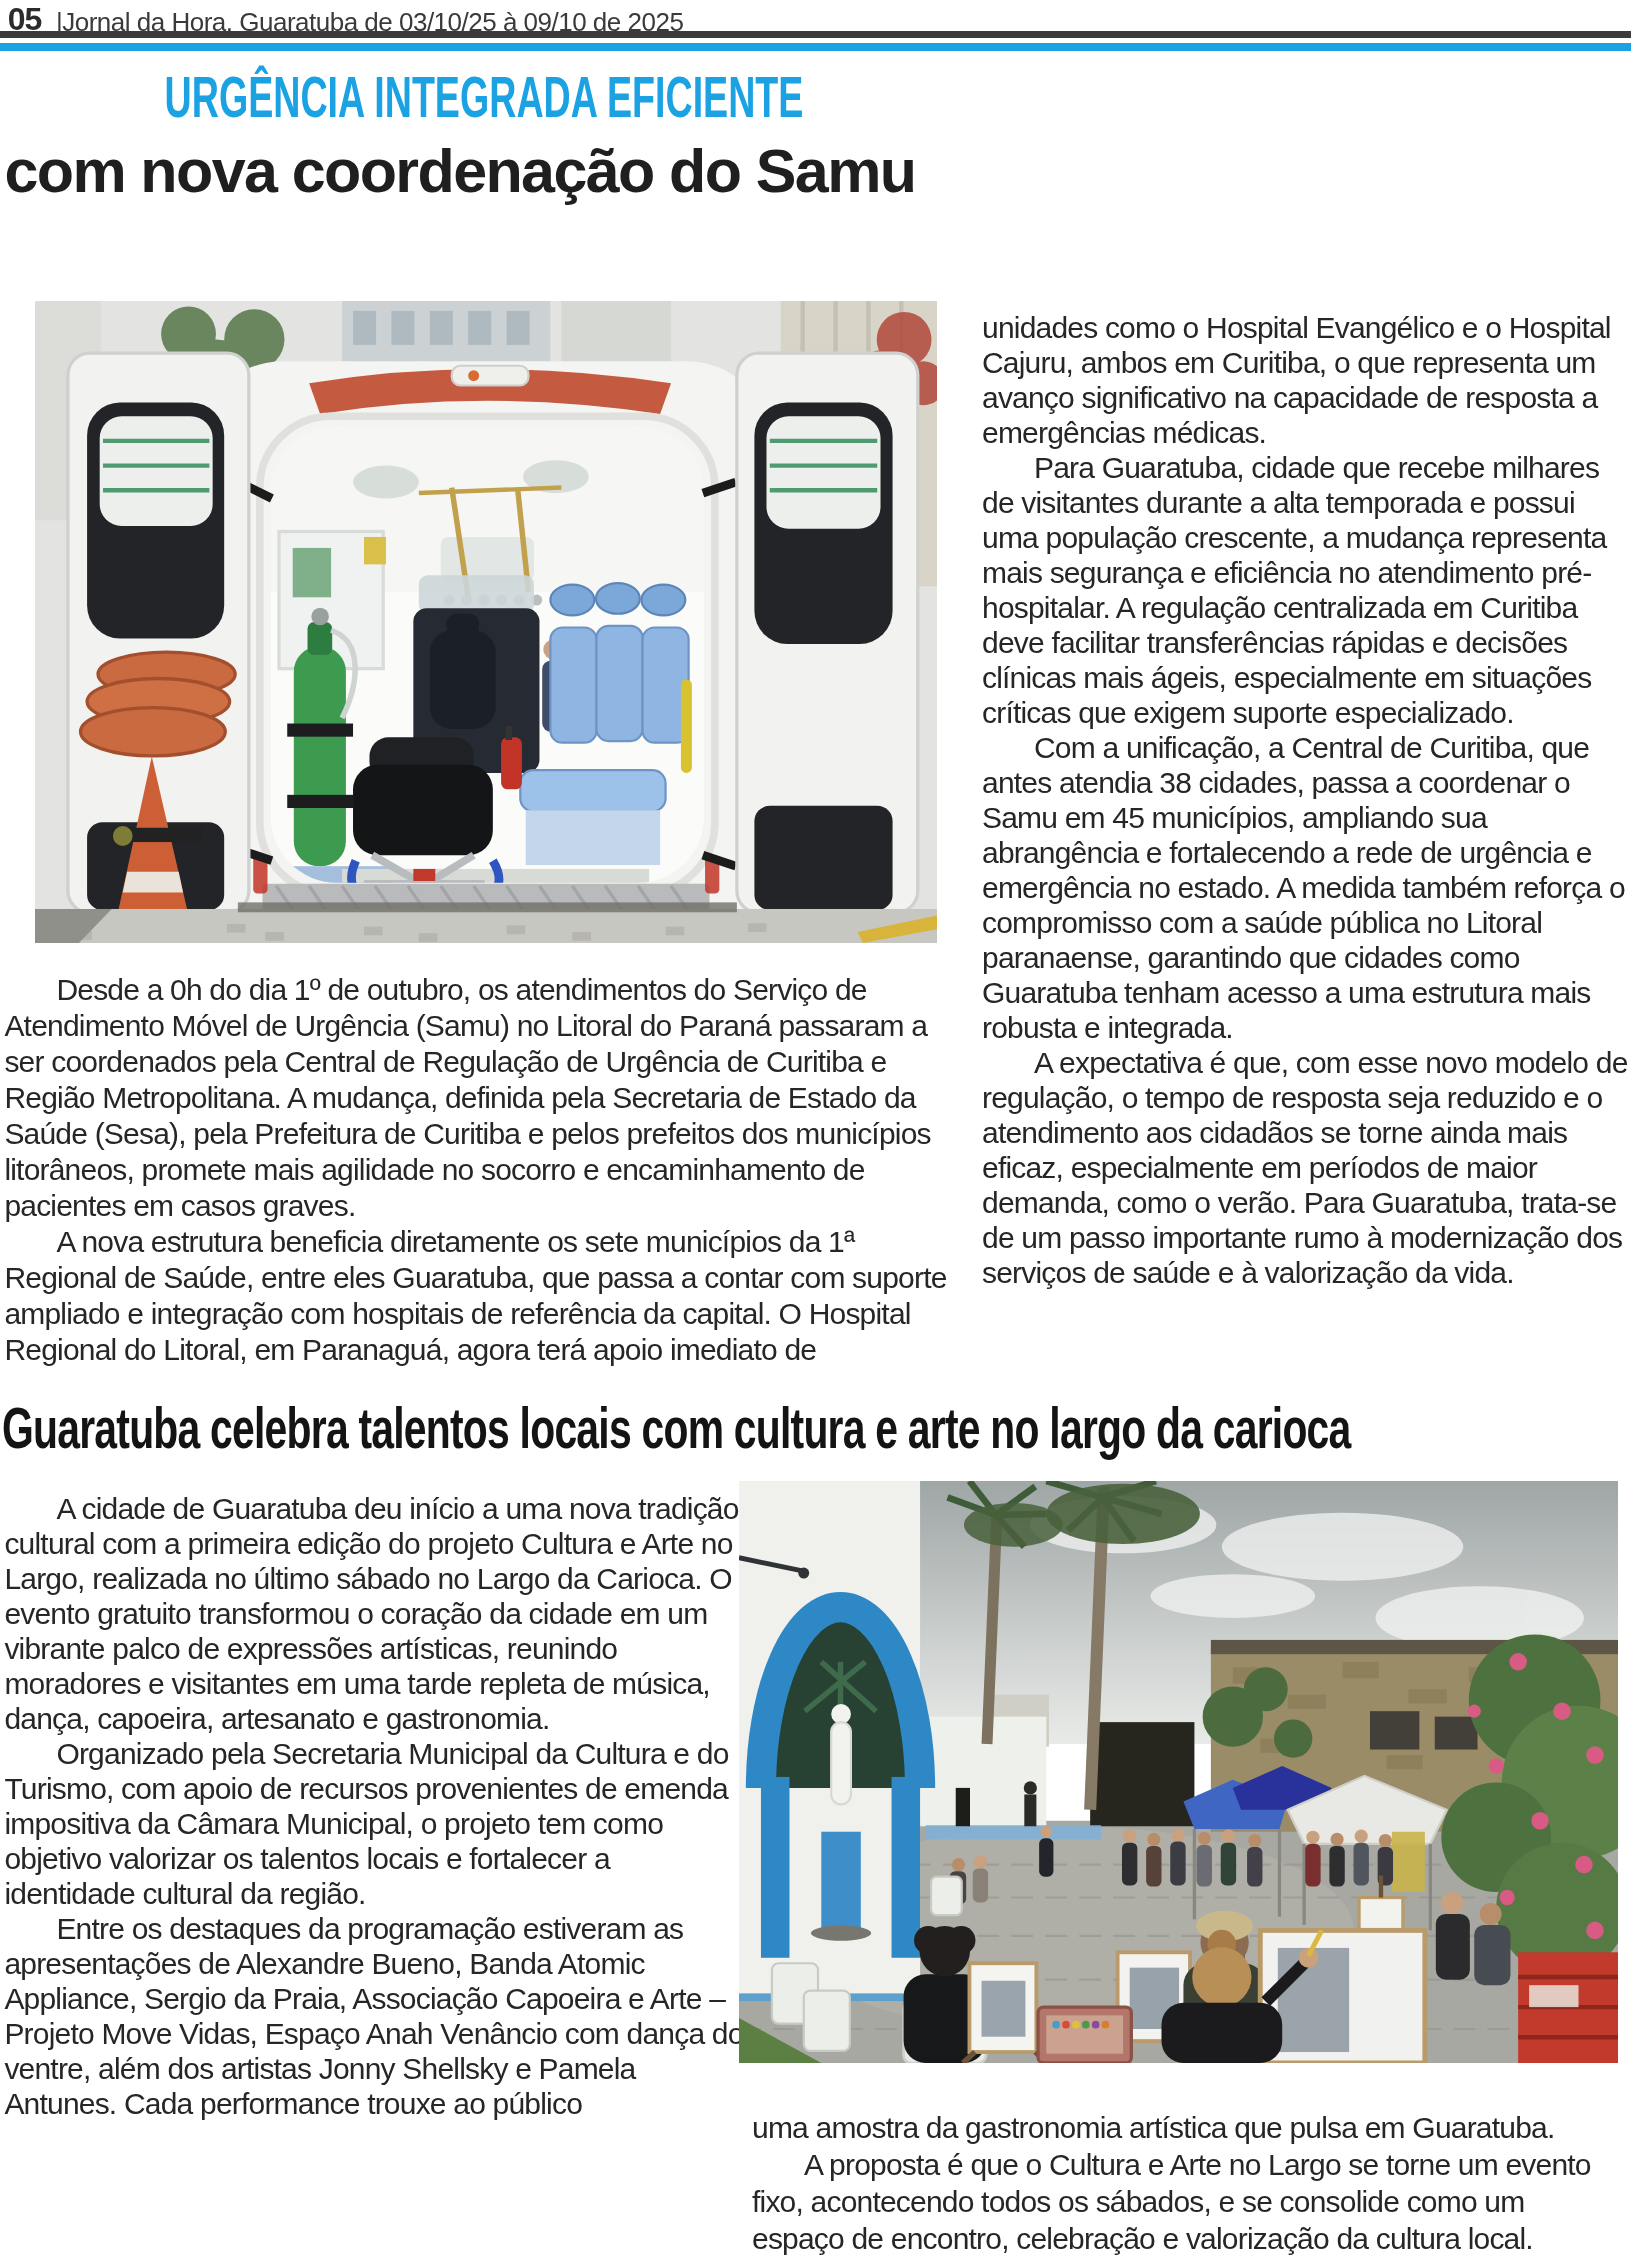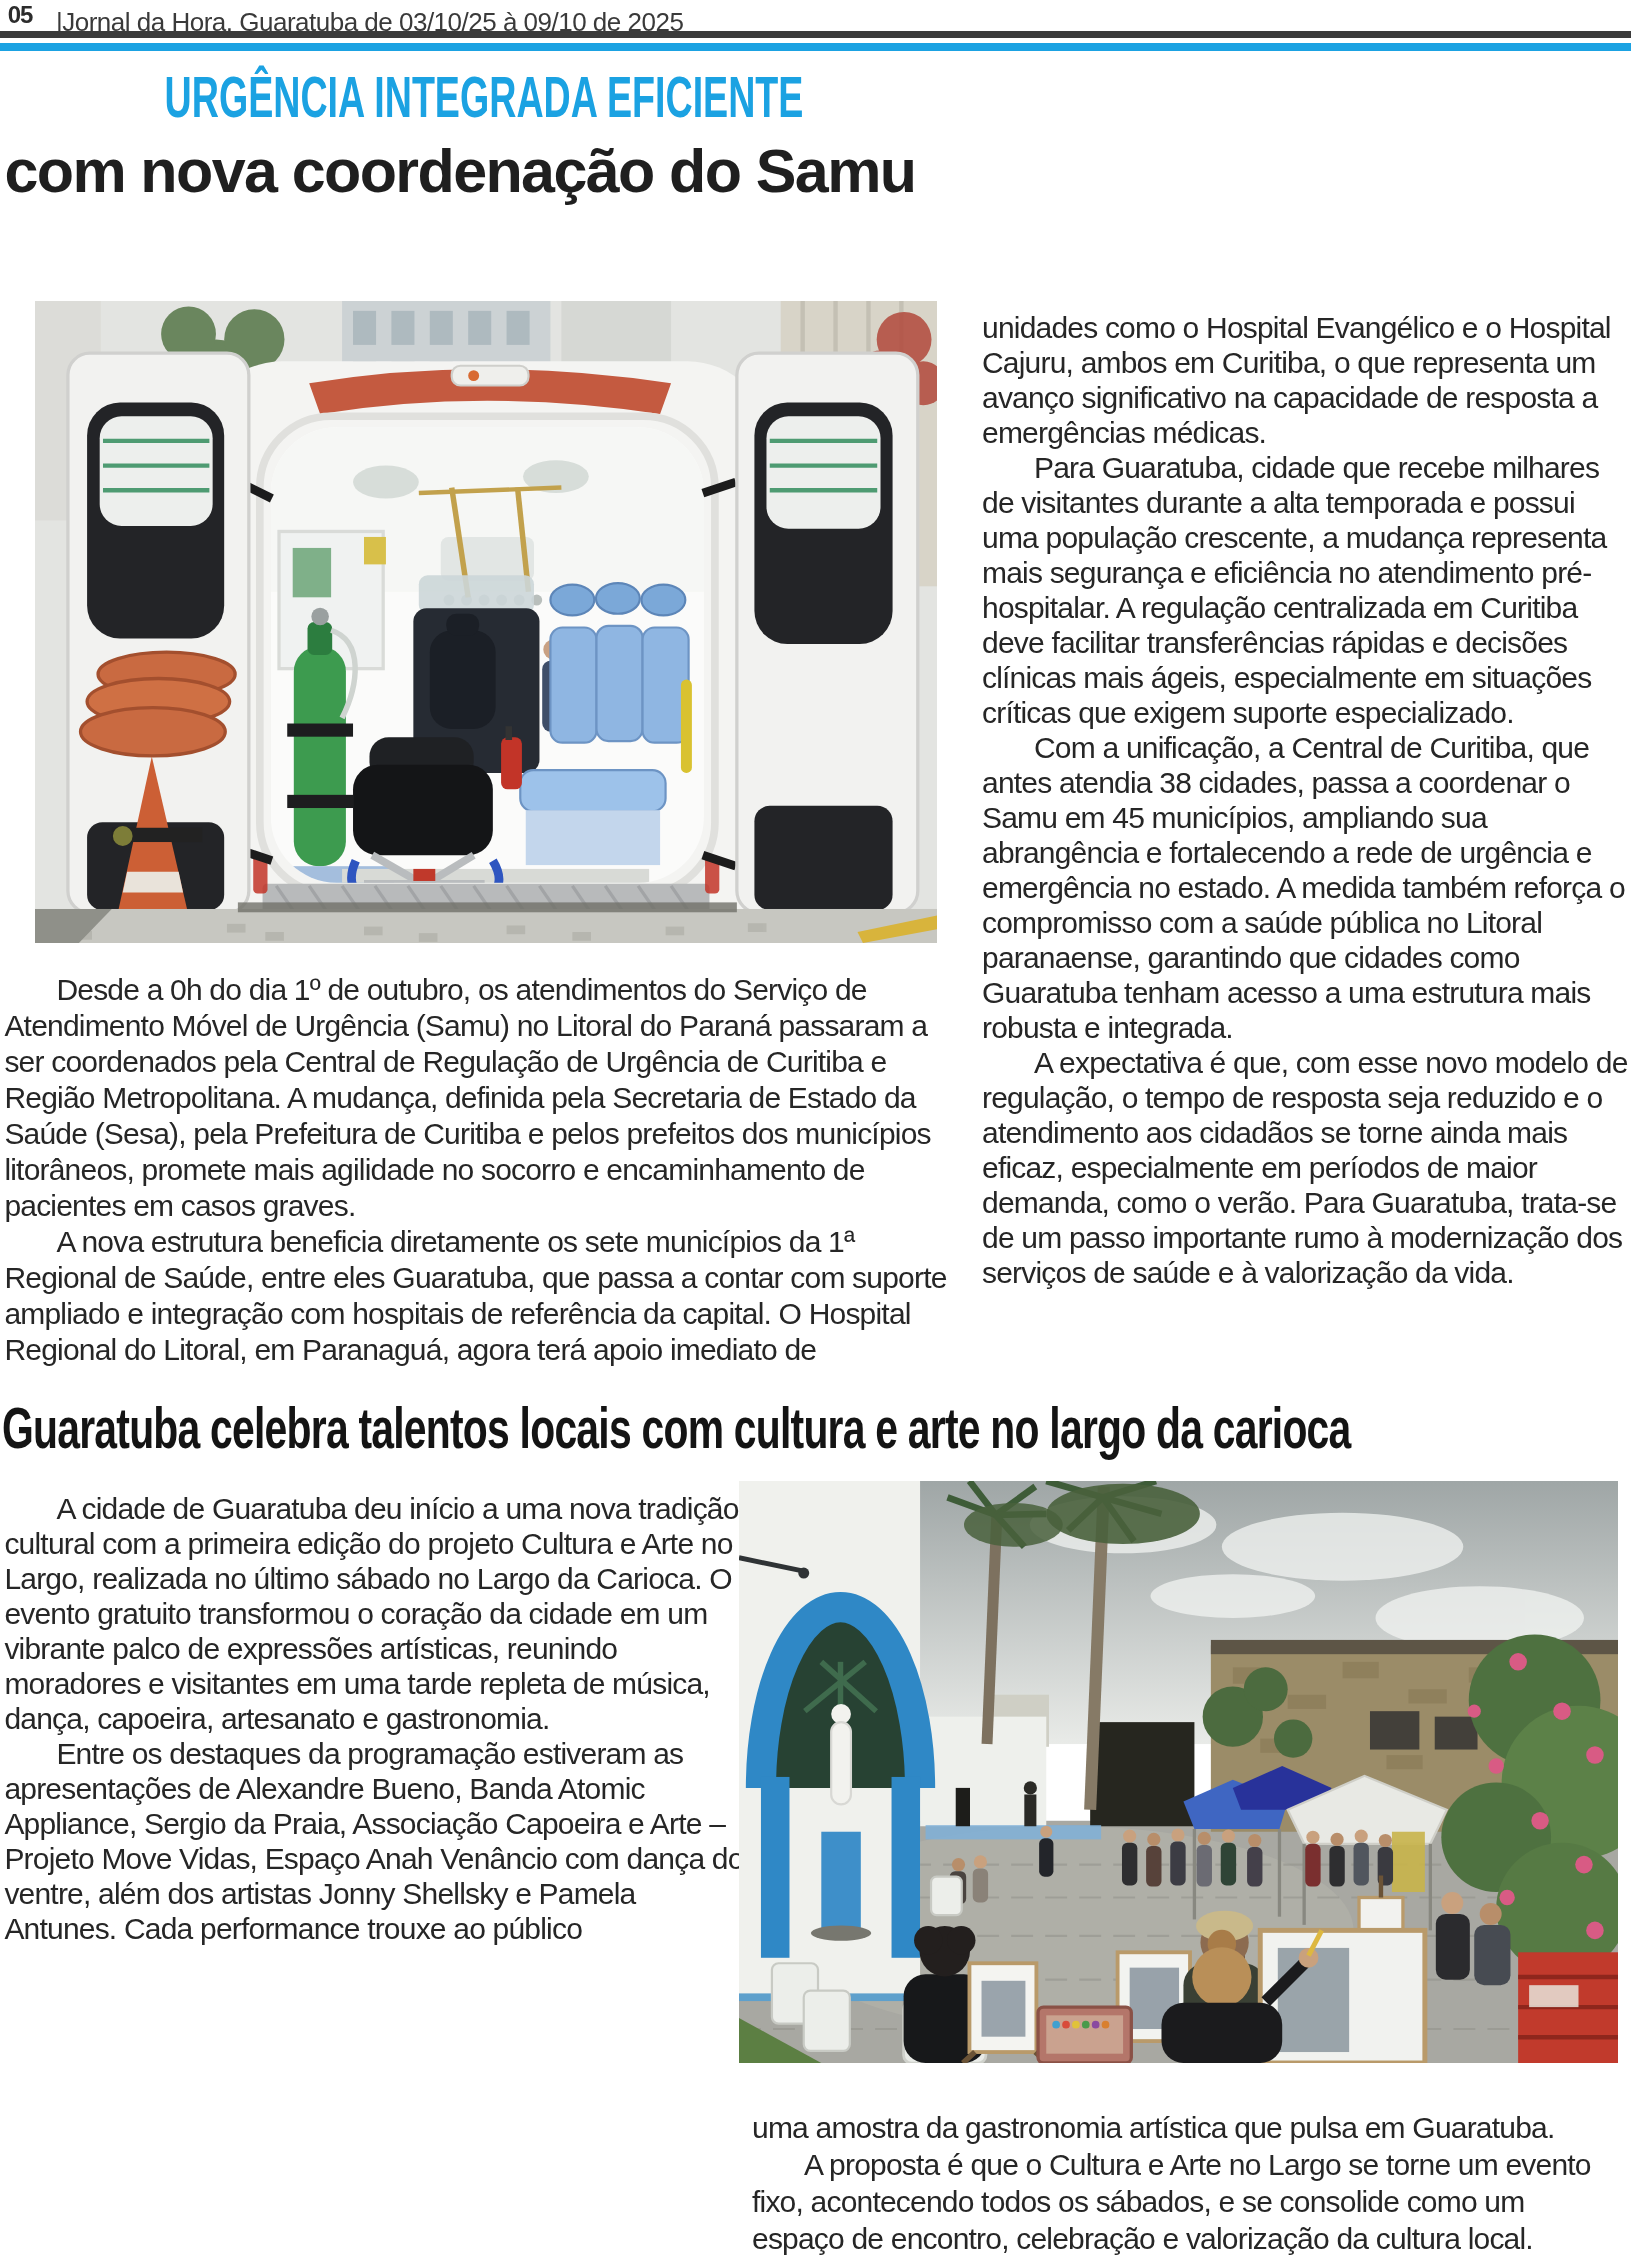--- a/index.html
+++ b/index.html
@@ -2,21 +2,21 @@
 <html style="font-size:8.8px"><head>
 <meta charset="utf-8">
 <style>
   :root { --accent:#1ba2e2; --rule-dark:#3b3b3b; --ink:#1f1f1f; --body-ink:#262626; }
   * { box-sizing:border-box; }
   html,body { margin:0; padding:0; }
   body {
     width:1631px; height:2261px; position:relative; background:#ffffff;
     font-family:"Liberation Sans", sans-serif; overflow:hidden;
   }
-  .pageno { position:absolute; left:7.7px; top:1.1px; font-size:24px; font-weight:bold;
+  .pageno { position:absolute; left:7.7px; top:1.1px; font-size:32px; font-weight:bold;
     color:#2c2c2c; letter-spacing:-1.1px; }
   .masthead { position:absolute; left:56px; top:6.6px; font-size:26px; color:#3a3a3a;
     letter-spacing:-0.5px;text-align:center; }
   .rule { position:absolute; left:0; width:1631px; }
   .rule-dark { top:31px; height:6.6px; background:var(--rule-dark); }
   .rule-blue { top:43px; height:8.2px; background:var(--accent); }
 
   .kicker-wrap { position:absolute; top:64px; left:0; width:1575px; text-align:left; }
   .kicker { display:inline-block; font-size:57px; font-weight:bold; color:var(--accent);
     transform:scaleX(0.66); transform-origin:center; white-space:nowrap; }
@@ -266,20 +266,21 @@
   <p class="ind">Desde a 0h do dia 1º de outubro, os atendimentos do Serviço de Atendimento Móvel de Urgência (Samu) no Litoral do Paraná passaram a ser coordenados pela Central de Regulação de Urgência de Curitiba e Região Metropolitana. A mudança, definida pela Secretaria de Estado da Saúde (Sesa), pela Prefeitura de Curitiba e pelos prefeitos dos municípios litorâneos, promete mais agilidade no socorro e encaminhamento de pacientes em casos graves.</p>
   <p class="ind">A nova estrutura beneficia diretamente os sete municípios da 1ª Regional de Saúde, entre eles Guaratuba, que passa a contar com suporte ampliado e integração com hospitais de referência da capital. O Hospital Regional do Litoral, em Paranaguá, agora terá apoio imediato de</p>
 </div>
 
 <div class="h2wrap">
   <span class="h2">Guaratuba celebra talentos locais com cultura e arte no largo da carioca</span>
 </div>
 
 <div class="col c-left2">
   <p class="ind">A cidade de Guaratuba deu início a uma nova tradição cultural com a primeira edição do projeto Cultura e Arte no Largo, realizada no último sábado no Largo da Carioca. O evento gratuito transformou o coração da cidade em um vibrante palco de expressões artísticas, reunindo moradores e visitantes em uma tarde repleta de música, dança, capoeira, artesanato e gastronomia.</p>
+  <p class="ind">Organizado pela Secretaria Municipal da Cultura e do Turismo, com apoio de recursos provenientes de emenda impositiva da Câmara Municipal, o projeto tem como objetivo valorizar os talentos locais e fortalecer a identidade cultural da região.</p>
   <p class="ind">Entre os destaques da programação estiveram as apresentações de Alexandre Bueno, Banda Atomic Appliance, Sergio da Praia, Associação Capoeira e Arte – Projeto Move Vidas, Espaço Anah Venâncio com dança do ventre, além dos artistas Jonny Shellsky e Pamela Antunes. Cada performance trouxe ao público</p>
 </div>
 
 <div class="photo photo2">
 <svg viewBox="0 0 1602 1062" preserveAspectRatio="none">
   <defs>
     <linearGradient id="skyGrad" x1="0" y1="0" x2="0" y2="1">
       <stop offset="0" stop-color="#9fa6a6"></stop>
           <stop offset="1" stop-color="#e9ebe8"></stop>
     </linearGradient>

